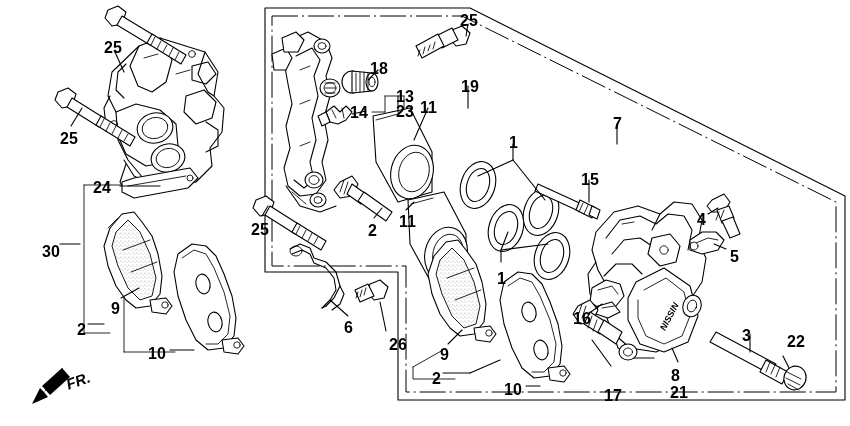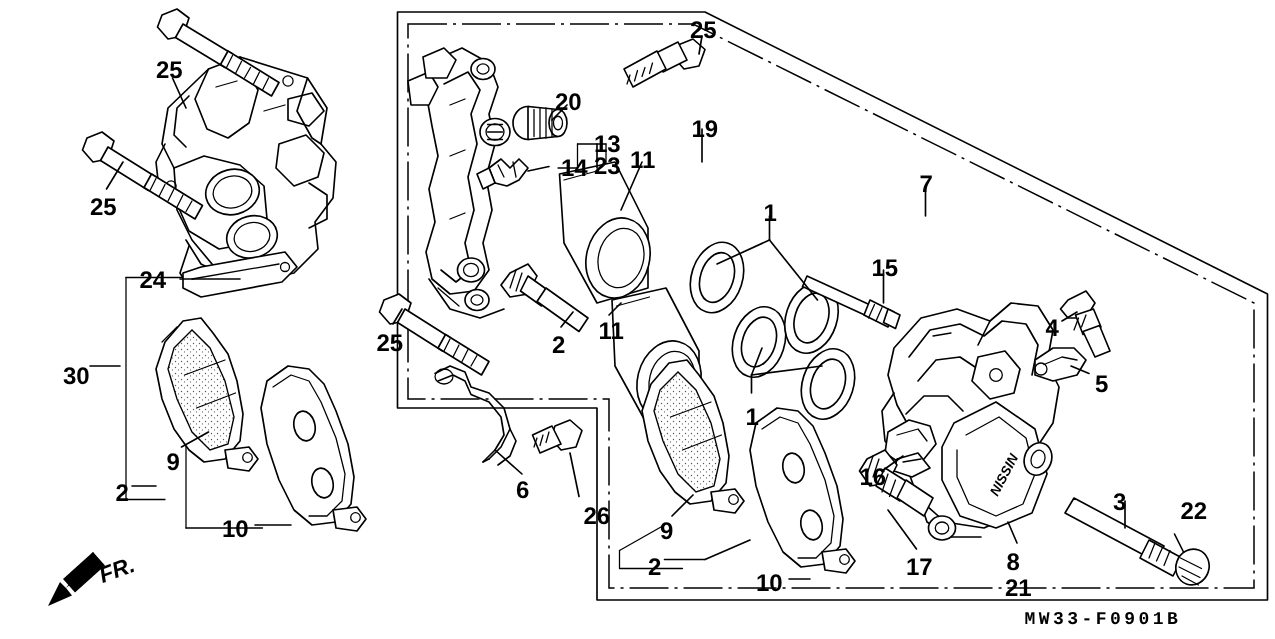--- a/index.html
+++ b/index.html
@@ -379,41 +379,40 @@
   <div class="callout" style="left:60px;  top:131px;">25</div>
   <div class="callout" style="left:93px;  top:180px;">24</div>
   <div class="callout" style="left:42px;  top:244px;">30</div>
   <div class="callout" style="left:111px; top:301px;">9</div>
   <div class="callout" style="left:77px;  top:322px;">2</div>
   <div class="callout" style="left:148px; top:346px;">10</div>
   <div class="callout" style="left:251px; top:222px;">25</div>
   <div class="callout" style="left:368px; top:223px;">2</div>
   <div class="callout" style="left:344px; top:320px;">6</div>
   <div class="callout" style="left:377px; top:337px;margin-left:12px;">26</div>
-  <div class="callout" style="left:370px; top:61px;">20</div>
+  <div class="callout" style="left:370px; top:61px;">18</div>
   <div class="callout" style="left:396px; top:89px;">13</div>
-  <div class="callout" style="left:350px; top:105px;margin-left:24px;">14</div>
+  <div class="callout" style="left:350px; top:105px;">14</div>
   <div class="callout" style="left:396px; top:104px;text-align:right;">23</div>
   <div class="callout" style="left:420px; top:100px;">11</div>
   <div class="callout" style="left:399px; top:214px;">11</div>
   <div class="callout" style="left:460px; top:13px;">25</div>
   <div class="callout" style="left:461px; top:79px;">19</div>
   <div class="callout" style="left:509px; top:135px;">1</div>
   <div class="callout" style="left:497px; top:271px;">1</div>
   <div class="callout" style="left:440px; top:347px;">9</div>
   <div class="callout" style="left:432px; top:371px;">2</div>
   <div class="callout" style="left:504px; top:382px;">10</div>
   <div class="callout" style="left:581px; top:172px;">15</div>
   <div class="callout" style="left:613px; top:116px;">7</div>
   <div class="callout" style="left:697px; top:212px;">4</div>
   <div class="callout" style="left:730px; top:249px;">5</div>
   <div class="callout" style="left:573px; top:311px;">16</div>
-  <div class="callout" style="left:604px; top:371px;">17</div>
+  <div class="callout" style="left:604px; top:388px;">17</div>
   <div class="callout" style="left:671px; top:368px;">8</div>
   <div class="callout" style="left:670px; top:385px;">21</div>
   <div class="callout" style="left:742px; top:328px;">3</div>
   <div class="callout" style="left:775px; top:334px;margin-left:12px;">22</div>
 
   <div class="frlabel" style="left:66px; top:372px;">FR.</div>
 
-  <div class="diagcode" style="left:683px; top:406px;">MW33-F0901B</div>
 
 </div>
 
 </body></html>

